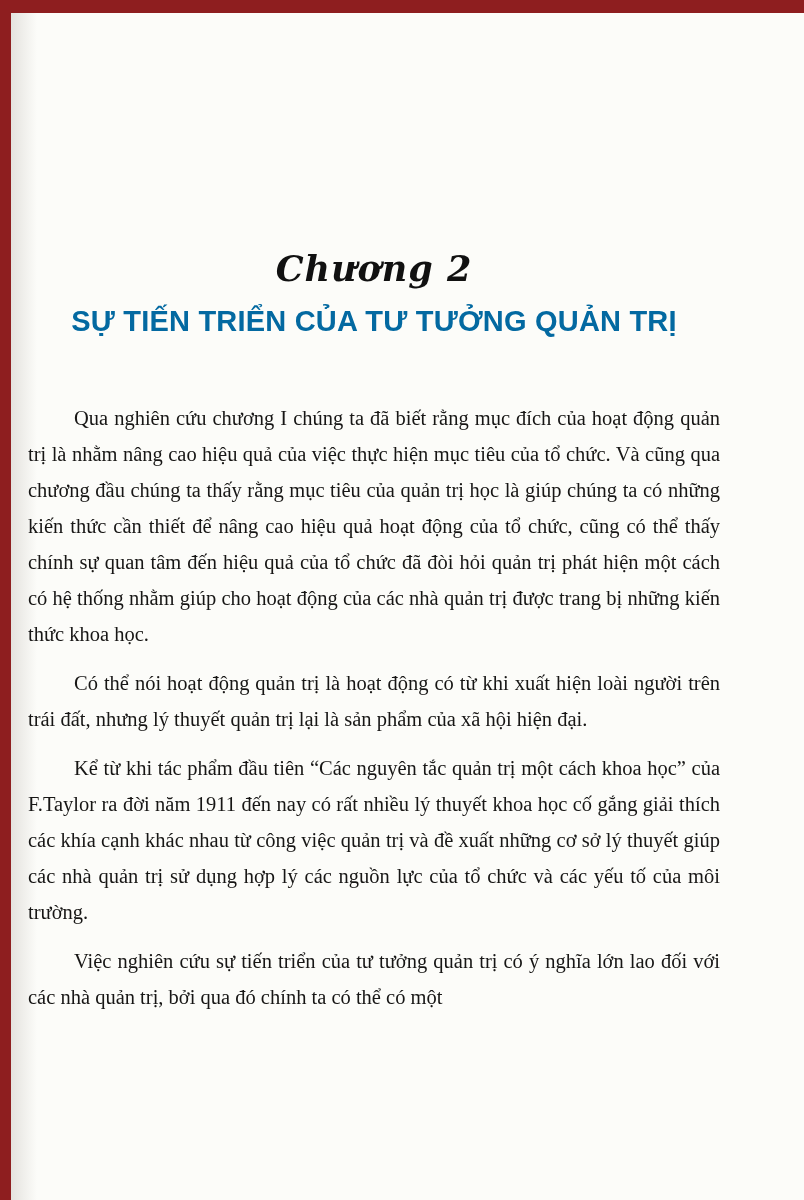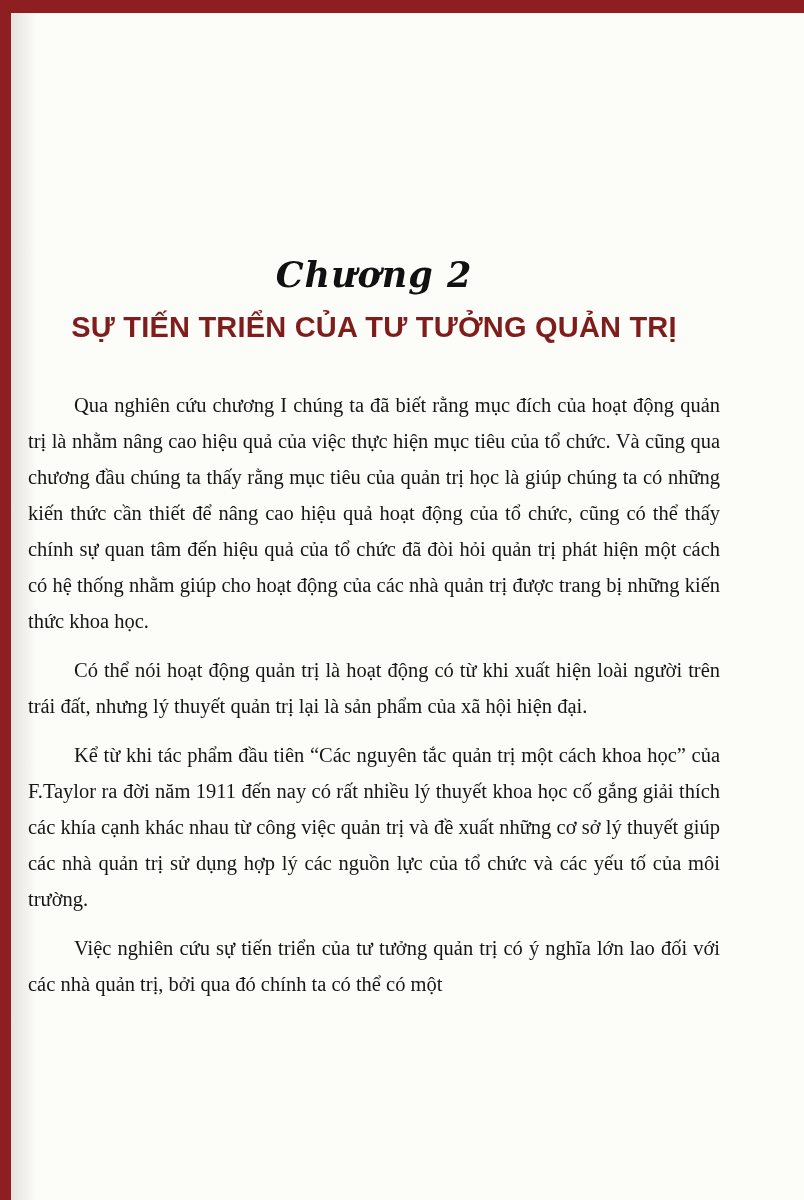--- a/index.html
+++ b/index.html
@@ -29,45 +29,45 @@
   .scan-shadow {
     position: absolute;
     top: 13px; left: 11px;
     width: 26px; height: 1187px;
     background: linear-gradient(to right, rgba(120,110,100,0.18), rgba(120,110,100,0));
     pointer-events: none;
   }
   .content {
     position: absolute;
     left: 28px;
-    top: 14px;
+    top: 8px;
     width: 692px;
     color: #171615;
   }
   .chapter {
     margin-top: 240px;
     text-align: center;
     font-family: "DejaVu Serif", serif;
     font-style: italic;
     font-weight: bold;
     font-size: 35px;
     letter-spacing: 1px;
     color: #111;
   }
   .title {
     margin: 16px 0 0 0;
     text-align: center;
     font-family: "Liberation Sans", sans-serif;
     font-weight: 700;
     font-size: 29px;
     letter-spacing: 0.2px;
-    color: #7f1d1d;
+    color: #0369a1;
   }
   .body-text {
-    margin-top: 43px;
+    margin-top: 62px;
   }
   .para {
     font-family: "Liberation Serif", serif;
     font-size: 20.5px;
     line-height: 36px;
     text-align: justify;
     text-indent: 46px;
     margin: 0 0 13px 0;
     color: #171615;
   }

